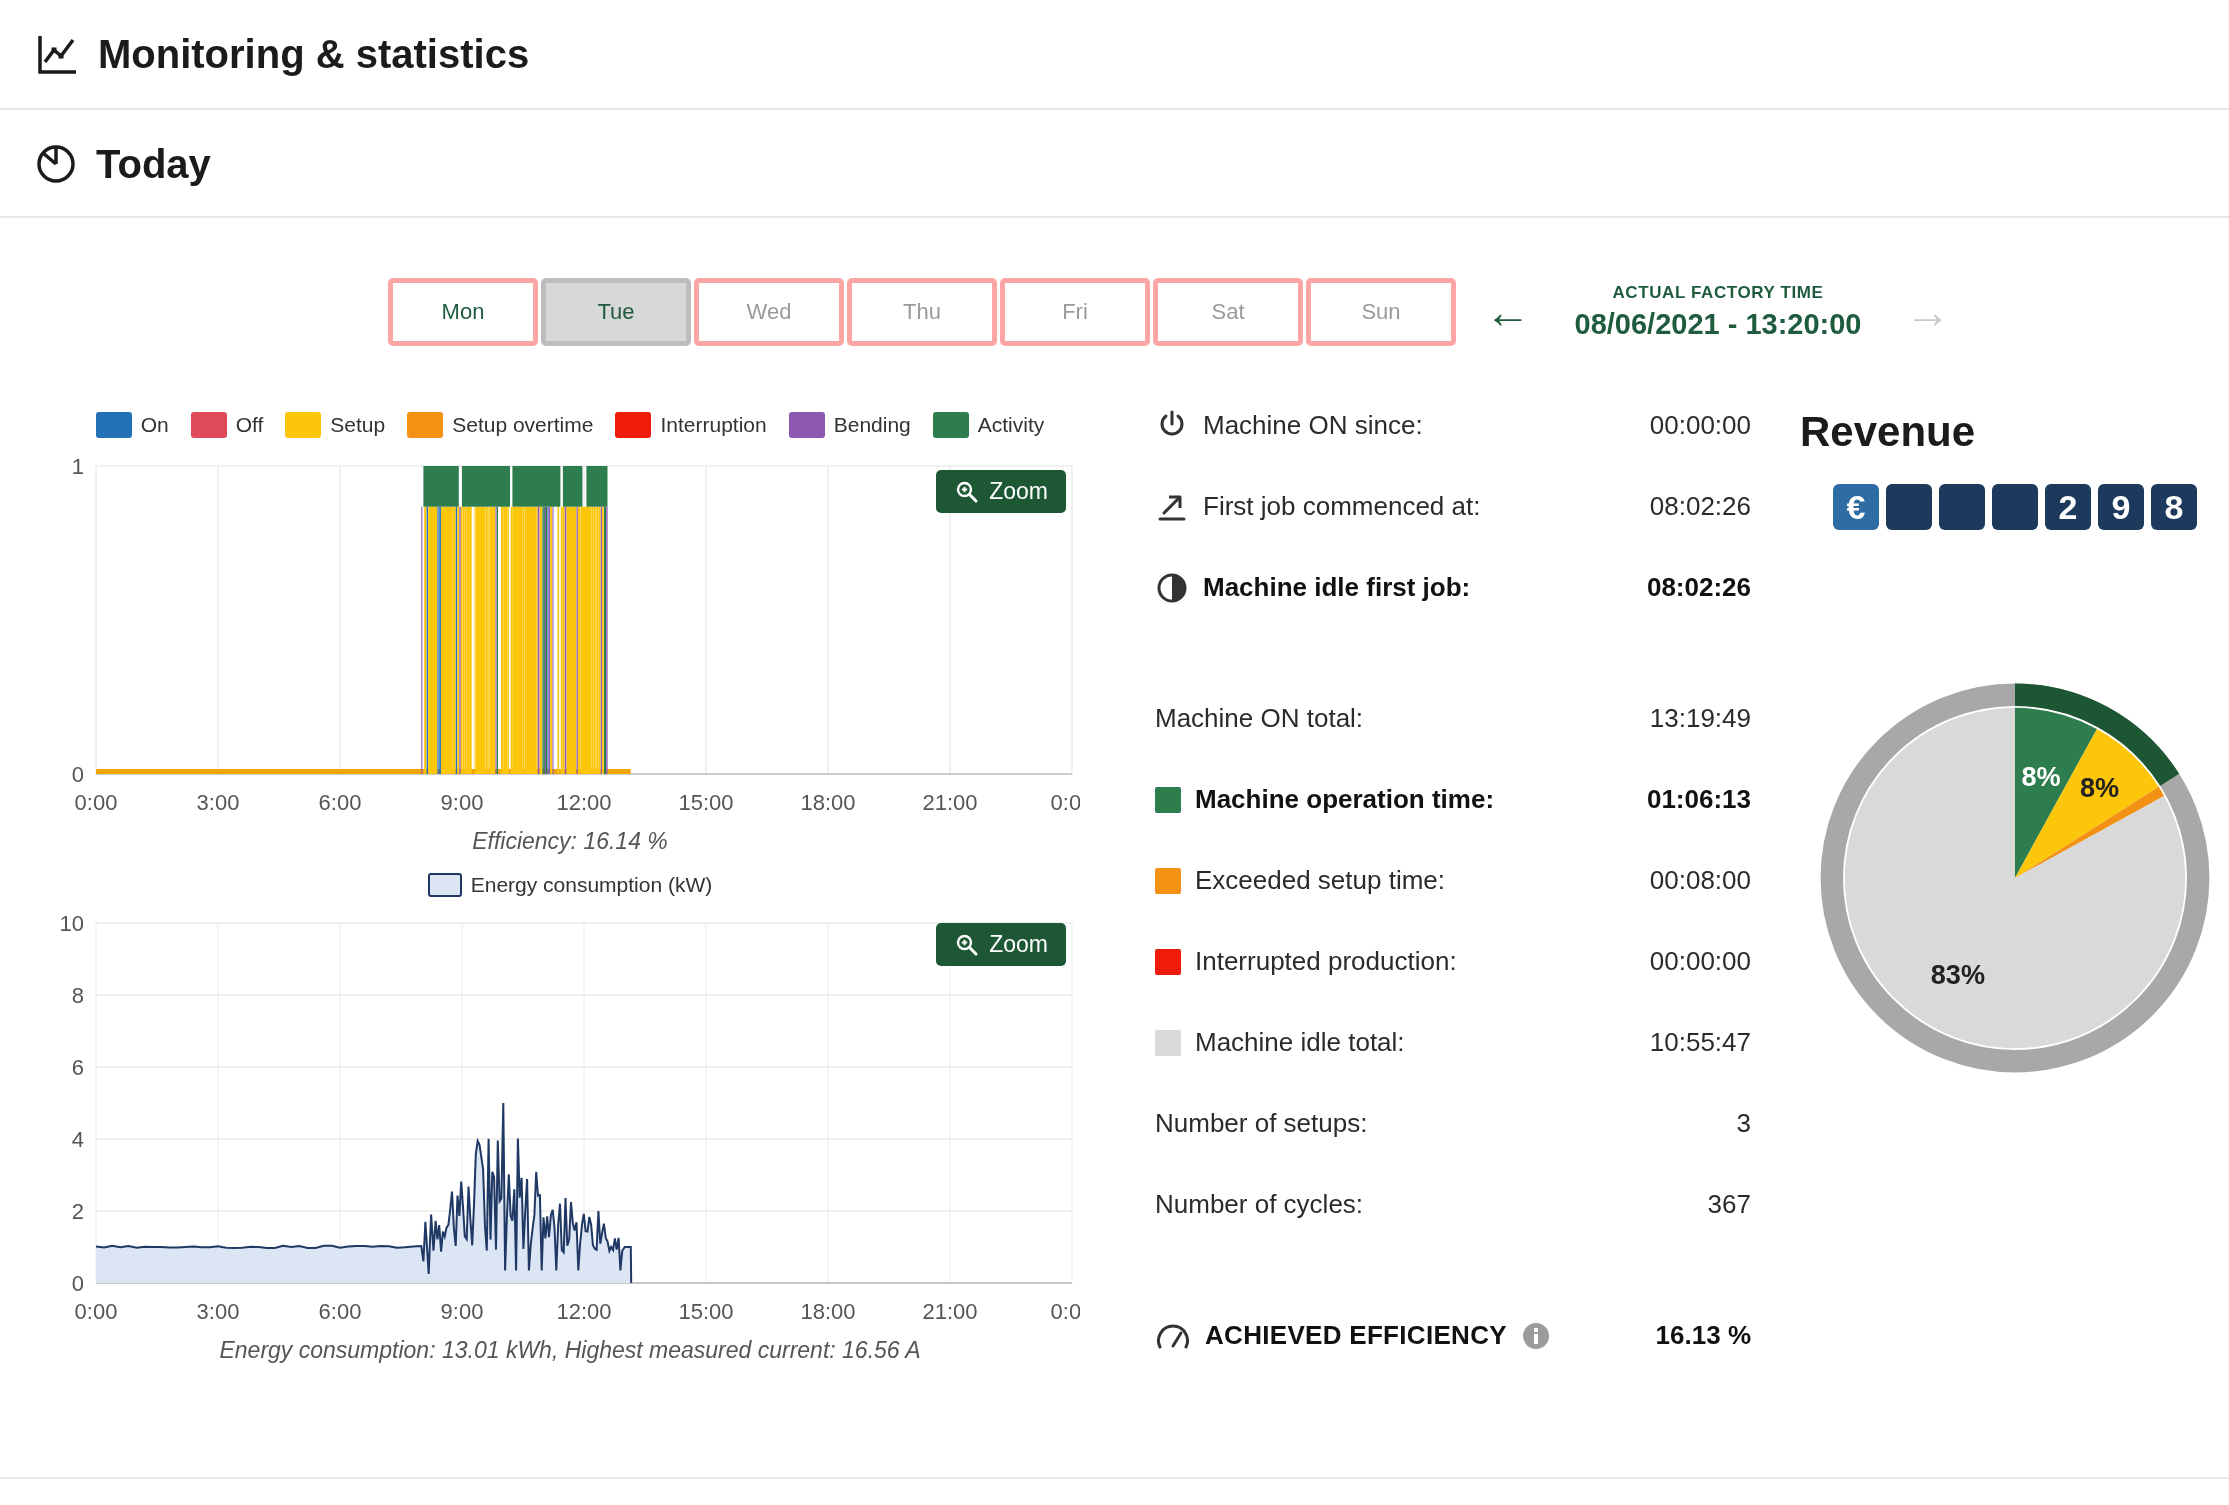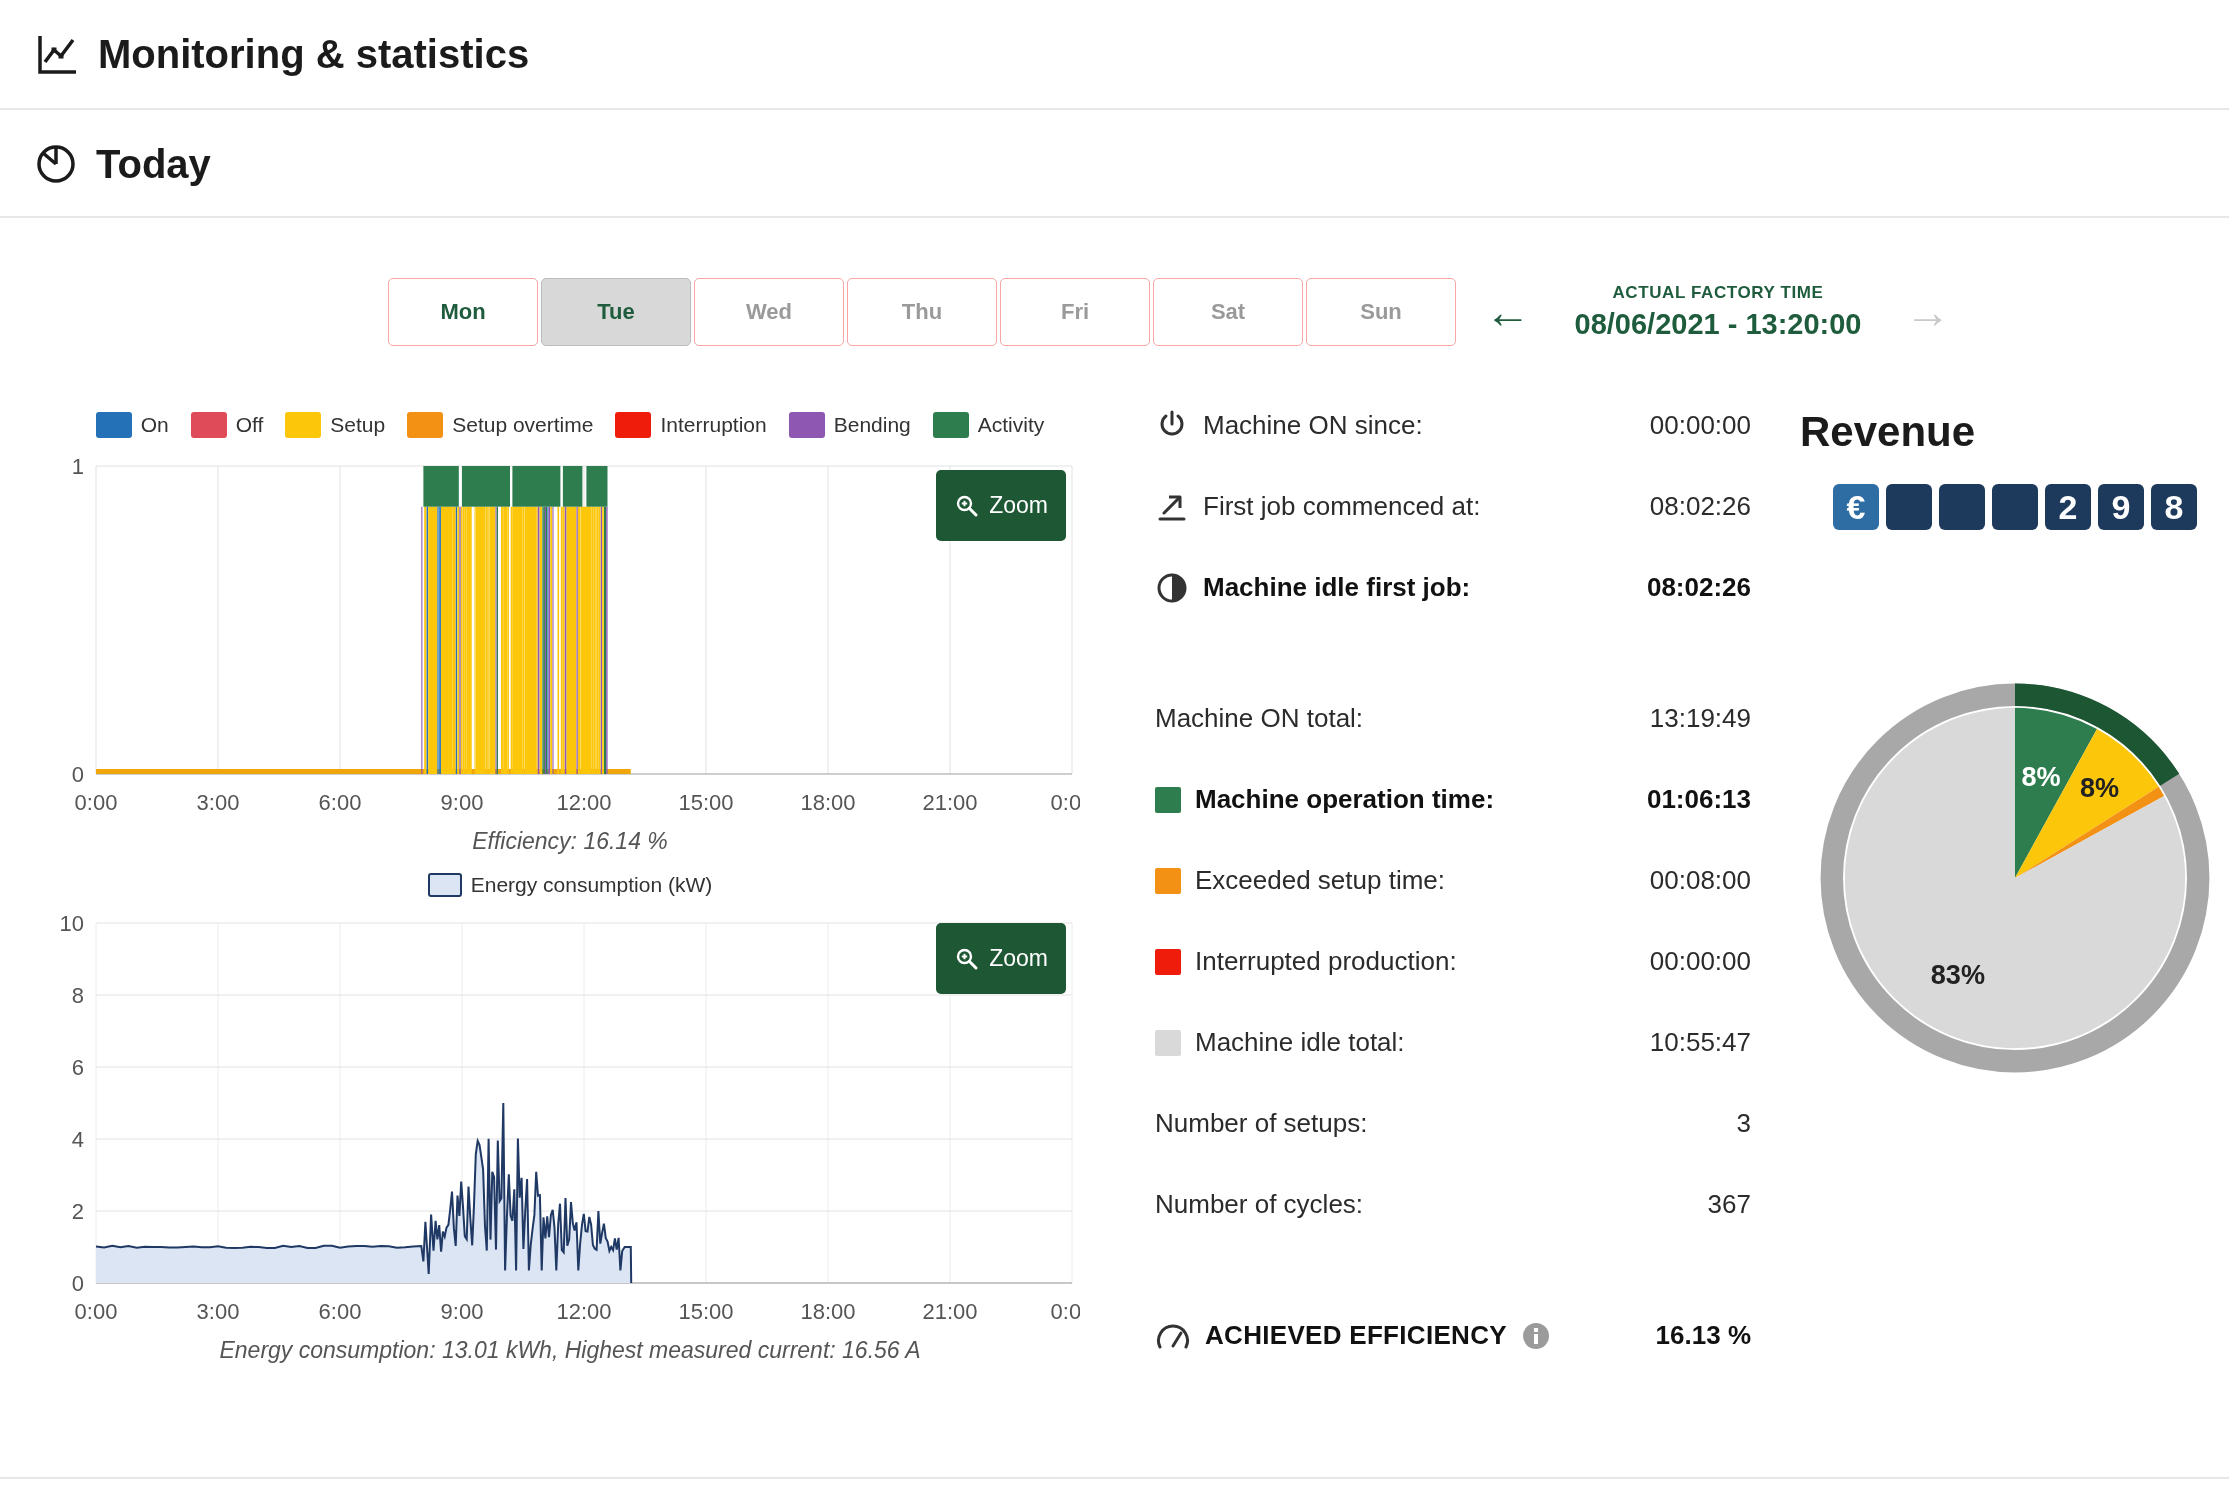--- a/index.html
+++ b/index.html
@@ -8,43 +8,43 @@
   .page{position:relative;width:2229px;height:1505px;background:#fff;overflow:hidden}
 
   .topbar{position:absolute;left:0;top:0;width:100%;height:110px;border-bottom:2px solid #e7e7e7;
           display:flex;align-items:center;padding:0 34px;gap:18px}
   .topbar h1,.sectionbar h2{font-size:40px;font-weight:bold;color:#1b1b1b}
   .sectionbar{position:absolute;left:0;top:112px;width:100%;height:106px;border-bottom:2px solid #e7e7e7;
           display:flex;align-items:center;padding:0 34px;gap:18px}
   .hicon{display:flex;align-items:center}
 
   .controls-row{position:absolute;left:388px;top:278px;display:flex;align-items:center}
-  .day-tab{width:150px;height:68px;background:#fff;border:1px solid #fca5a5;border-radius:5px;margin-right:3px;
-           font-size:22px;font-weight:bold;color:#9a9a9a;display:flex;align-items:center;justify-content:center;
+  .day-tab{width:150px;height:68px;background:#fff;border:5px solid #fca5a5;border-radius:5px;margin-right:3px;
+           font-size:22px;font-weight:normal;color:#9a9a9a;display:flex;align-items:center;justify-content:center;
            cursor:pointer;font-family:inherit}
   .day-tab.enabled{color:#1f5c3d}
   .day-tab.selected{background:#d8d8d8;border-color:#bdbdbd}
   .time-nav{display:flex;align-items:center;margin-left:26px;gap:22px}
   .arrow{font-size:46px;line-height:1;cursor:pointer;user-select:none}
   .arrow.left{color:#1f5c3d}
   .arrow.right{color:#c9c9c9}
   .factory-time{text-align:center;color:#1f5c3d;min-width:330px}
   .ft-label{font-size:17px;font-weight:bold;letter-spacing:.6px}
   .ft-value{font-size:29px;font-weight:bold;margin-top:5px}
 
   .charts-col{position:absolute;left:60px;top:412px;width:1020px}
   .legend{display:flex;flex-wrap:wrap;justify-content:center;align-items:center;column-gap:22px;row-gap:10px;
           font-size:21px;color:#333;margin-bottom:14px;width:100%}
   .legend-item{display:flex;align-items:center;gap:9px}
   .legend-swatch{width:36px;height:26px;border-radius:3px;display:inline-block}
   .energy-swatch{border:2px solid #1f3864;width:34px;height:24px}
   .chart-wrap{position:relative}
   .chart-wrap svg{display:block}
   .zoom-btn{position:absolute;display:flex;align-items:center;gap:9px;background:#1d5734;color:#fff;
-            font-size:23px;padding:22px 18px;border-radius:5px;border:none;cursor:pointer;font-family:inherit}
+            font-size:23px;padding:8px 18px;border-radius:5px;border:none;cursor:pointer;font-family:inherit}
   .caption{font-style:italic;color:#555;font-size:23px;text-align:center;margin:8px 0 18px}
 
   svg text{font-family:"Liberation Sans",sans-serif}
   svg text.tick{font-size:22px;fill:#555}
   svg text.pie-label{font-size:29px;font-weight:bold}
 
   .stats-col{position:absolute;left:1155px;top:385px;width:596px}
   .stat-row{display:flex;align-items:center;gap:14px;height:81px;font-size:26px;color:#2b2b2b}
   .stat-row .val{margin-left:auto}
   .stat-row.bold .lbl-text,.stat-row.bold .val{font-weight:bold;color:#111}

